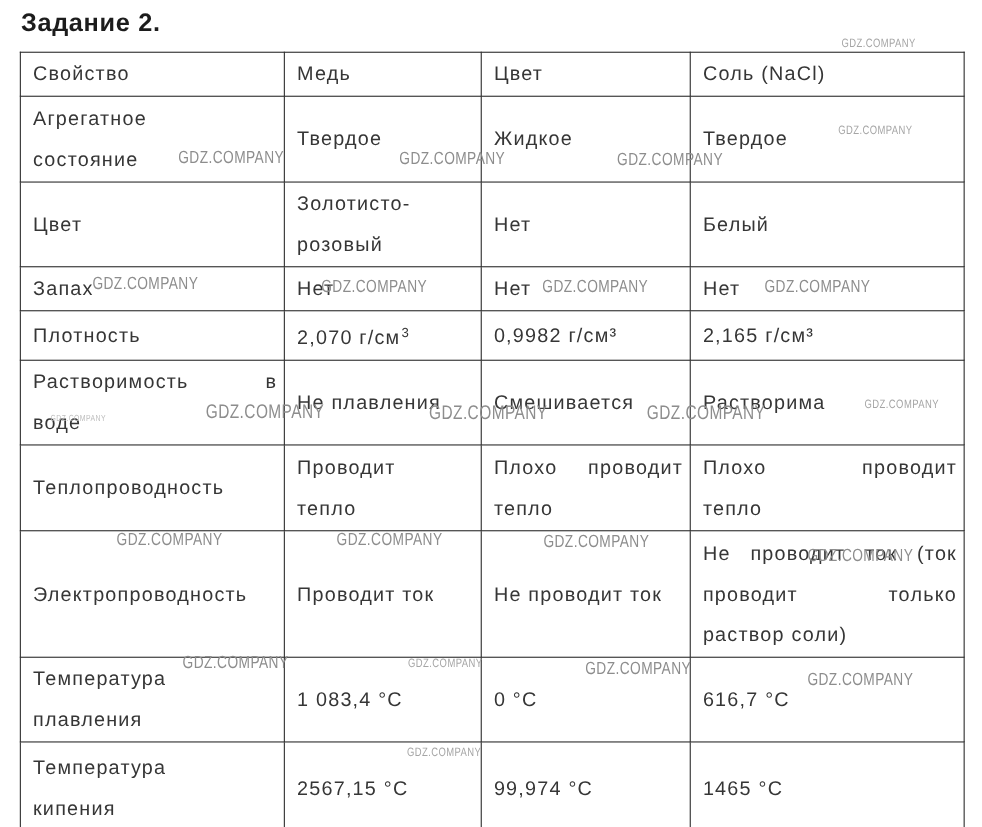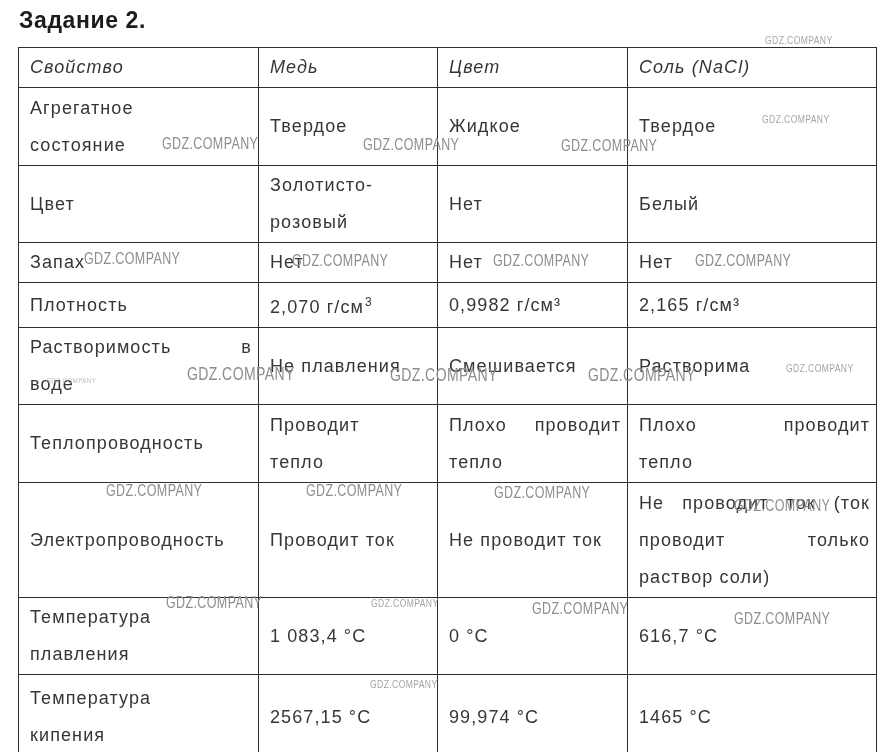--- a/index.html
+++ b/index.html
@@ -28,21 +28,21 @@
   col.c4 { width:249px; }
   th, td {
     border:1.5px solid #2d2d2d;
     padding:1px 6px 1px 11px;
     font-size:18px; font-weight:400;
     letter-spacing:1.1px;
     color:#363636;
     text-align:left; vertical-align:middle;
     background:transparent;
   }
-  thead tr { height:40px;font-style:italic; }
+  thead tr { height:40px; }
   tbody tr:nth-child(1) { height:78px; }
   tbody tr:nth-child(2) { height:72px; }
   tbody tr:nth-child(3) { height:38px;padding-left:40px; }
   tbody tr:nth-child(4) { height:37px; }
   tbody tr:nth-child(5) { height:77px; }
   tbody tr:nth-child(6) { height:78px; }
   tbody tr:nth-child(7) { height:115px; }
   tbody tr:nth-child(8) { height:75px; }
   tbody tr:nth-child(9) { height:85px; }
   .ln { line-height:37px; white-space:nowrap; }

